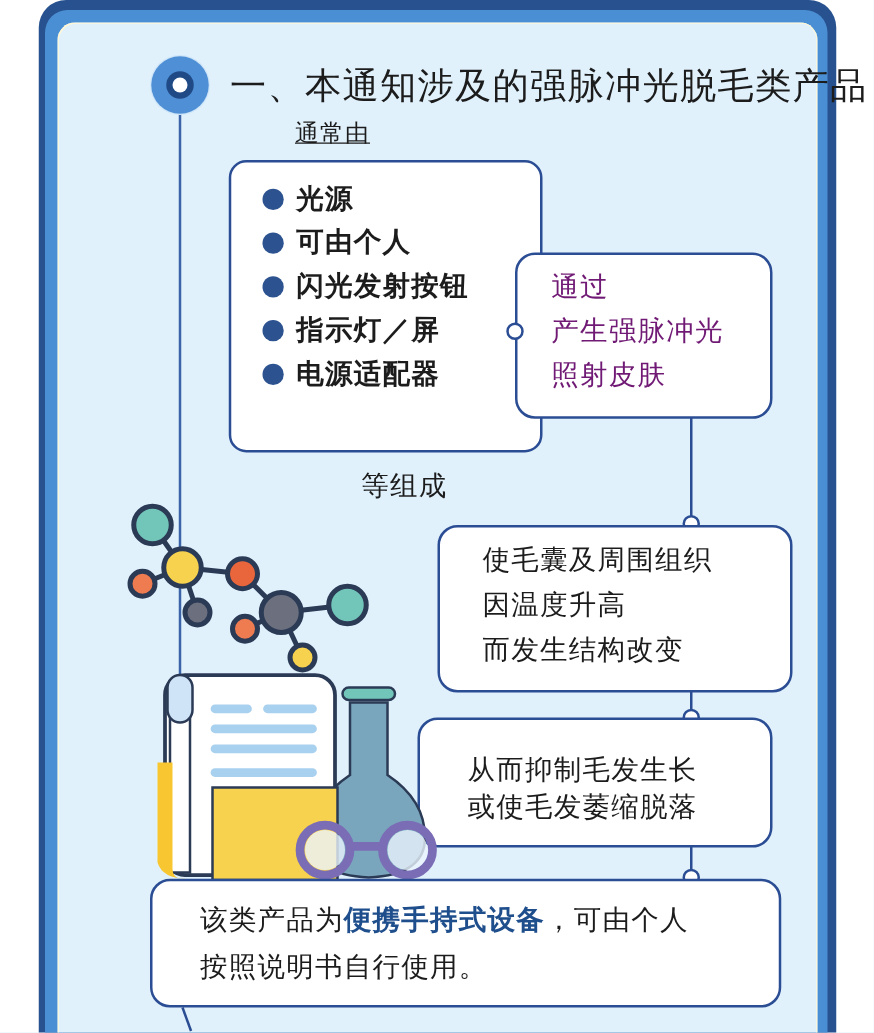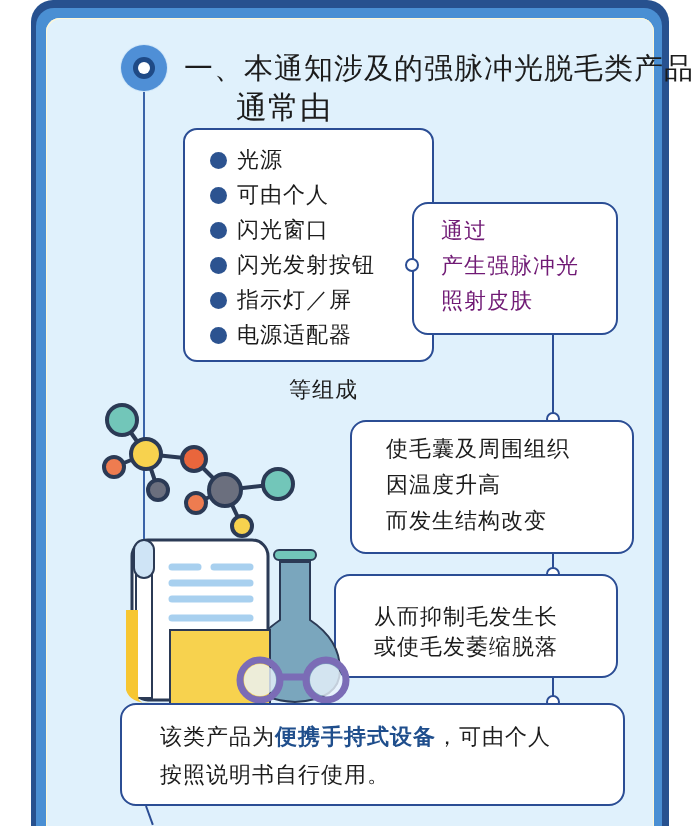--- a/index.html
+++ b/index.html
@@ -27,27 +27,26 @@
 <div class="frame-inner"></div>
 
 <div class="vline" style="left:143px;top:80px;height:460px;background:#3a63a8;width:1.5px;"></div>
 
 <div style="position:absolute;left:121px;top:45px;width:46px;height:46px;border-radius:50%;background:#4f8fd6;box-shadow:0 0 0 1px #cfe6f8;">
   <div style="position:absolute;left:12px;top:12px;width:22px;height:22px;border-radius:50%;background:#1f4a86;"></div>
   <div style="position:absolute;left:17px;top:17px;width:12px;height:12px;border-radius:50%;background:#ffffff;"></div>
 </div>
 
 <div class="txt" style="left:184px;top:51px;font-size:29px;">一、本通知涉及的强脉冲光脱毛类产品</div>
-<div class="txt" style="left:236px;top:90px;font-size:31px;">通常由</div>
+<div class="txt" style="left:236px;top:90px;font-size:19px;text-decoration:underline;">通常由</div>
 
 <div class="box" style="left:183px;top:128px;width:251px;height:234px;border-radius:14px;">
-  <div style="position:absolute;left:25px;top:12px;">
+  <div style="position:absolute;left:25px;top:12px;font-weight:bold;">
     <div class="txt" style="position:relative;"><span class="bullet"></span><span>光源</span></div>
     <div class="txt" style="position:relative;"><span class="bullet"></span><span>可由个人</span></div>
-    <div class="txt" style="position:relative;"><span class="bullet"></span><span>闪光窗口</span></div>
     <div class="txt" style="position:relative;"><span class="bullet"></span><span>闪光发射按钮</span></div>
     <div class="txt" style="position:relative;"><span class="bullet"></span><span>指示灯／屏</span></div>
     <div class="txt" style="position:relative;"><span class="bullet"></span><span>电源适配器</span></div>
   </div>
 </div>
 <div class="txt" style="left:289px;top:372px;">等组成</div>
 
 <div class="box" style="left:412px;top:202px;width:206px;height:133px;">
   <div class="txt blue" style="left:27px;top:9px;">通过</div>
   <div class="txt blue" style="left:27px;top:44px;">产生强脉冲光</div>

